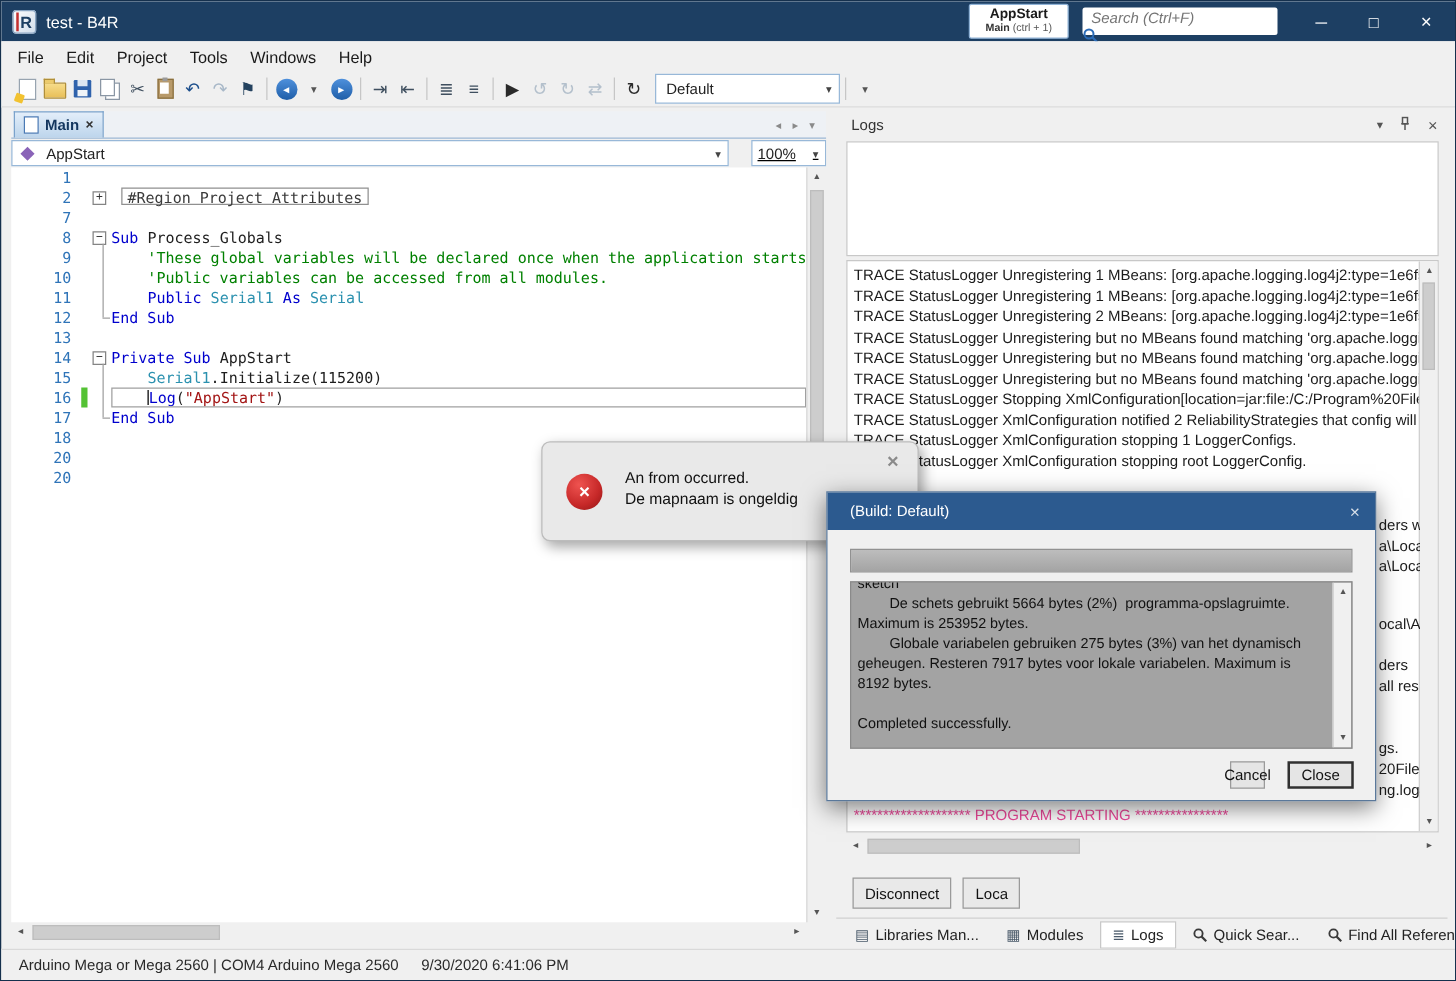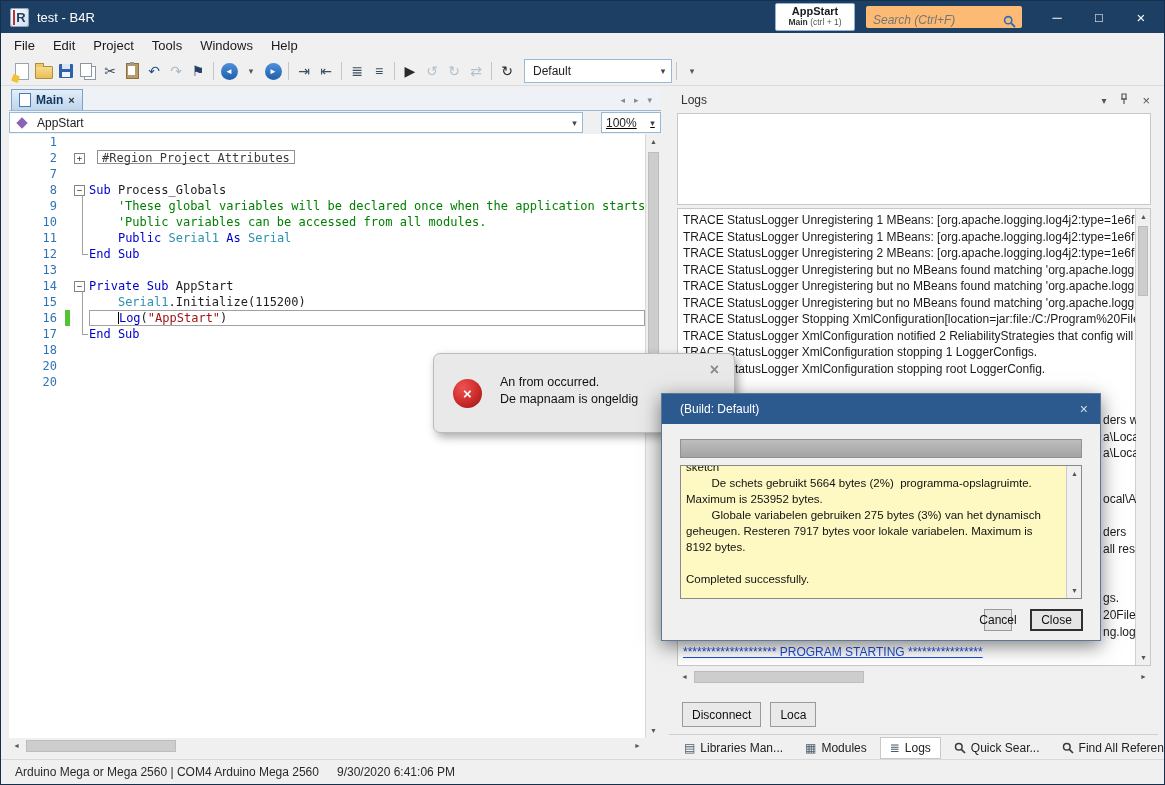--- a/index.html
+++ b/index.html
@@ -10,21 +10,21 @@
   .app-icon{width:19px;height:19px;margin:0 8px 0 9px;background:linear-gradient(135deg,#ffffff,#cfdceb);
     color:#1d3f63;font-weight:bold;font-size:13px;border-radius:3px;display:flex;align-items:center;justify-content:center;
     box-shadow:inset 0 0 0 1px #8aa6c4;}
   .app-icon i{font-style:normal;border-left:2px solid #c23030;padding-left:1px;}
   .title-text{font-size:13px;}
   .tb-spacer{flex:1;}
   .appstart-jump{width:78px;height:26px;background:#fff;border:1px solid #8fb2d6;border-radius:2px;text-align:center;color:#1a1a1a;margin-right:11px;cursor:default;}
   .aj-title{font-size:11px;font-weight:bold;line-height:13px;margin-top:1px;}
   .aj-sub{font-size:8.5px;color:#555;line-height:9px;}
   .aj-sub b{font-weight:bold;color:#333;}
-  .searchbox{width:156px;height:22px;background:#fdba74;border-radius:2px;display:flex;align-items:flex-end;margin-right:14px;}
+  .searchbox{width:156px;height:22px;background:#ffffff;border-radius:2px;display:flex;align-items:flex-start;margin-right:14px;flex-direction:column;}
   .searchbox input{flex:1;border:none;outline:none;font-style:italic;font-size:12px;color:#555;padding-left:7px;background:transparent;font-family:"Liberation Sans",sans-serif;min-width:0;}
   .search-ic{margin-right:6px;display:flex;align-items:center;}
   .wbtn{width:42px;height:32px;display:flex;align-items:center;justify-content:center;font-size:13px;color:#fff;}
   .wbtn.close{font-size:15px;margin-right:2px;}
   
   .menubar{position:absolute;top:32px;left:0;right:0;height:24px;display:flex;align-items:center;padding-left:4px;background:#f0f0f0;}
   .menu-item{padding:3px 9px;font-size:13px;color:#1a1a1a;}
   
   .toolbar{position:absolute;top:56px;left:0;right:0;height:28px;display:flex;align-items:center;padding-left:10px;background:#f0f0f0;border-bottom:1px solid #dcdcdc;}
   .tb-btn{min-width:22px;height:22px;display:flex;align-items:center;justify-content:center;}
@@ -83,38 +83,38 @@
   .splitter{position:absolute;left:660px;top:88px;width:8px;height:665px;background:#f0f0f0;}
   
   .logs-panel{position:absolute;left:668px;top:88px;width:489px;height:673px;}
   .logs-header{position:absolute;top:0;left:0;right:0;height:22px;display:flex;align-items:center;}
   .logs-title{font-size:12px;color:#333;margin-left:12px;}
   .lh-icons{margin-left:auto;display:flex;gap:12px;margin-right:8px;color:#555;font-size:10px;align-items:center;}
   .logs-upper{position:absolute;left:8px;right:7px;top:24px;height:92px;background:#fff;border:1px solid #c8c8c8;box-sizing:border-box;}
   .logs-list{position:absolute;left:8px;right:7px;top:119px;height:458px;background:#fff;border:1px solid #c8c8c8;overflow:hidden;box-sizing:border-box;}
   .log-lines{padding-top:3px;}
   .log-line{font-size:12px;line-height:16.5px;color:#1c1c1c;padding-left:5px;white-space:nowrap;}
-  .log-red{position:absolute;left:5px;top:436px;color:#1d4ed8;font-size:12px;white-space:nowrap;text-decoration:underline;}
+  .log-red{position:absolute;left:5px;top:436px;color:#ec4899;font-size:12px;white-space:nowrap;}
   .logs-vscroll{position:absolute;right:0;top:0;width:15px;height:100%;background:#f0f0f0;border-left:1px solid #d0d0d0;box-sizing:border-box;}
   .logs-hscroll{position:absolute;left:8px;right:7px;top:580px;height:16px;background:#f0f0f0;}
   .logs-buttons{position:absolute;left:13px;top:613px;display:flex;gap:9px;}
   .btn{height:23px;padding:0 9px;background:#e9e9e9;border:1px solid #9a9a9a;font-size:12px;color:#111;display:flex;align-items:center;}
   .bottom-tabs{position:absolute;left:0;right:0;top:645px;height:26px;border-top:1px solid #cfcfcf;display:flex;align-items:center;padding-left:6px;background:#f0f0f0;}
   .btab{display:flex;align-items:center;gap:5px;font-size:12px;color:#222;padding:3px 9px;white-space:nowrap;}
   .btab.selected{background:#fff;border:1px solid #c8c8c8;}
   .btab-ic{font-size:12px;color:#4a5a6a;display:flex;align-items:center;}
   .btab-sep{width:1px;height:14px;background:#c8c8c8;margin:0 2px;}
   .frag-layer{position:absolute;inset:0;pointer-events:none;z-index:5;}
   .frag{position:absolute;left:1102px;width:33px;overflow:hidden;font-size:12px;color:#1c1c1c;white-space:nowrap;}
   
   .build-dialog{position:absolute;left:660px;top:392px;width:440px;height:248px;background:#f0f0f0;border:1px solid #5a789a;box-shadow:0 5px 18px rgba(0,0,0,.5);z-index:50;box-sizing:border-box;}
   .bd-title{height:30px;background:#2c5a8f;display:flex;align-items:center;color:#fff;font-size:12px;padding-left:18px;}
   .bd-close{margin-left:auto;margin-right:12px;color:#d7dfe8;font-size:14px;}
   .bd-progress{position:absolute;left:18px;right:18px;top:45px;height:19px;background:linear-gradient(#bdbdbd,#a4a4a4);border:1px solid #919191;box-sizing:border-box;}
-  .bd-text{position:absolute;left:18px;right:18px;top:71px;height:134px;background:#fef9c3;border:1px solid #8a8a8a;overflow:hidden;font-size:11.5px;color:#111;box-sizing:border-box;}
+  .bd-text{position:absolute;left:18px;right:18px;top:71px;height:134px;background:#a3a3a3;border:1px solid #8a8a8a;overflow:hidden;font-size:11.5px;color:#111;box-sizing:border-box;}
   .bd-text-inner{margin:-7px 20px 0 5px;white-space:pre-wrap;line-height:16px;}
   .bd-tscroll{position:absolute;right:0;top:0;width:15px;height:100%;background:#f0f0f0;border-left:1px solid #ccc;box-sizing:border-box;}
   .dlg-btn{position:absolute;top:215px;height:22px;background:#e5e5e5;border:1px solid #9a9a9a;font-size:12px;display:flex;align-items:center;justify-content:center;color:#111;box-sizing:border-box;}
   .dlg-cancel{right:88px;width:28px;}
   .dlg-close{right:17px;width:53px;border:2px solid #303030;}
   
   .error-popup{position:absolute;left:432px;top:352px;width:300px;height:78px;background:#e9e9e9;border:1px solid #bcbcbc;border-radius:7px;box-shadow:3px 4px 10px rgba(0,0,0,.35);z-index:40;}
   .ep-icon{position:absolute;left:19px;top:25px;width:29px;height:29px;border-radius:50%;
     background:radial-gradient(circle at 35% 30%,#ef5350,#c62828 60%,#8e1515);color:#fff;display:flex;align-items:center;justify-content:center;font-weight:bold;font-size:15px;}
   .ep-text{position:absolute;left:66px;top:20px;font-size:12.5px;color:#111;line-height:17px;}

